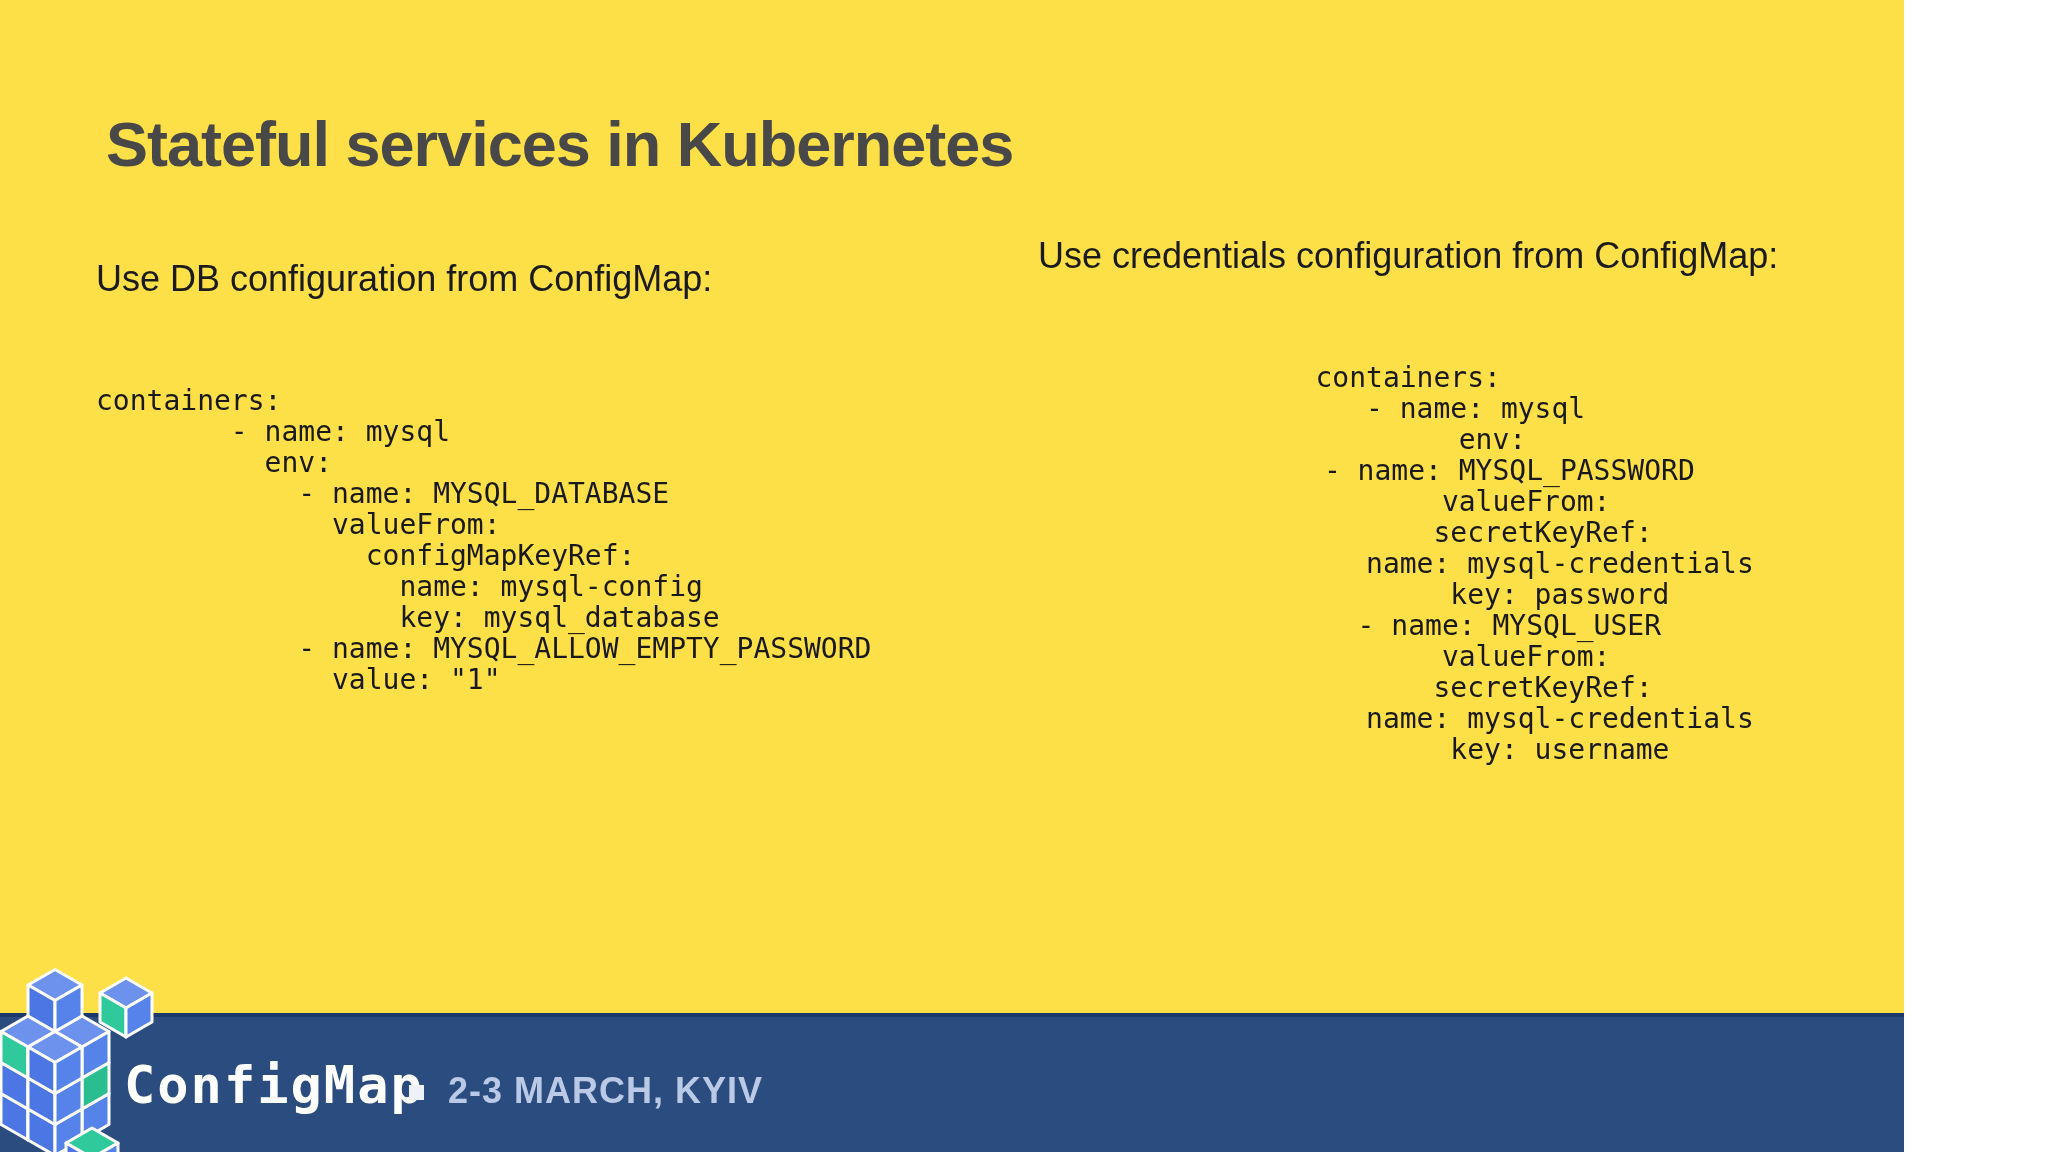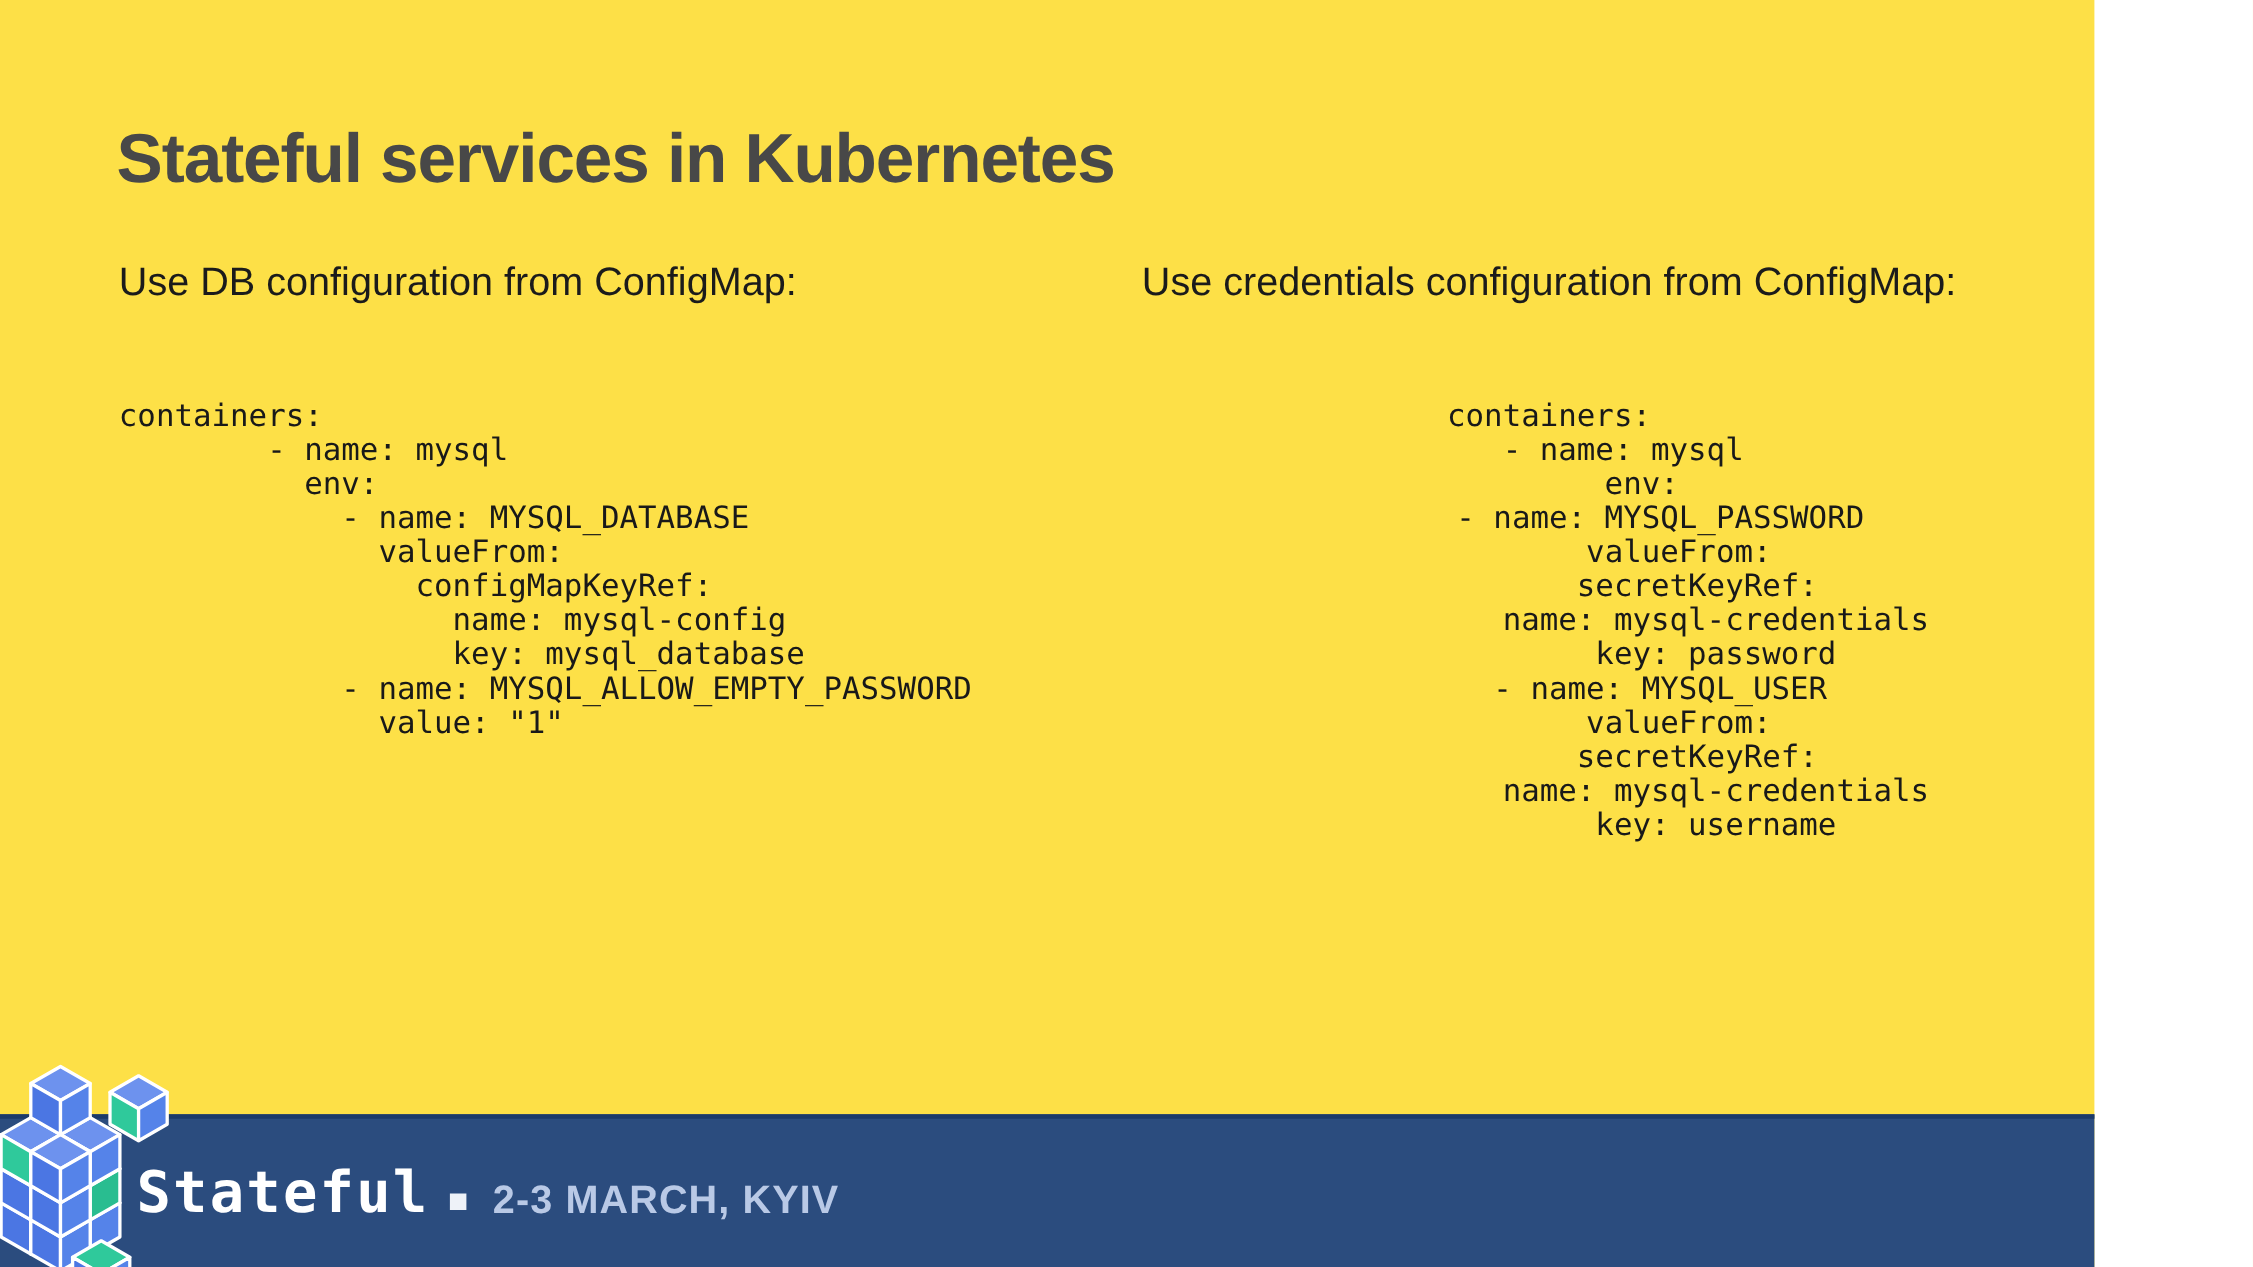--- a/index.html
+++ b/index.html
@@ -6,21 +6,21 @@
   #slide{
     position:relative; width:1904px; height:1152px; overflow:hidden;
     background:#fde047; font-family:"Liberation Sans", sans-serif;text-decoration:underline;
   }
   .title{
     position:absolute; left:106px; top:108px; margin:0;
     font-size:63px; font-weight:700; letter-spacing:-1px;
     color:#484848;
   }
   .col{ position:absolute; top:234px; }
-  .col-left{ left:108px; }
+  .col-left{ left:96px;margin-top:23px; }
   .col-right{ left:1038px;text-align:center; }
   .colhead{
     margin:0; font-size:36px; font-weight:400; color:#1b1b1b; line-height:44px;
   }
   .code{
     margin:0; margin-top:84px;
     font-family:"DejaVu Sans Mono", monospace;
     font-size:28px; line-height:31px; color:#191919;
     white-space:pre;
   }
@@ -78,21 +78,21 @@
                   name: mysql-credentials
                   key: password
             - name: MYSQL_USER
               valueFrom:
                 secretKeyRef:
                   name: mysql-credentials
                   key: username</pre>
   </div>
 
   <div class="footer-bar" style="background: rgb(43, 76, 126); border-top-color: rgb(28, 58, 105);">
-    <span class="brand" style="color: rgb(255, 255, 255);">Stateful</span>
+    <span class="brand" style="color: rgb(255, 255, 255);">ConfigMap</span>
     <span class="bullet"></span>
     <span class="event" style="color: rgb(185, 201, 230);">2-3 MARCH, KYIV</span>
   </div>
 
   <svg id="logo" viewBox="0 950 225 202">
       <polygon points="126,978 152,993 126,1008 100,993" fill="#6d92ee"></polygon>
       <polygon points="100,993 126,1008 126,1037 100,1022" fill="#2fc99b"></polygon>
       <polygon points="152,993 126,1008 126,1037 152,1022" fill="#5583e9"></polygon>
       <polygon points="55,1062.5 82,1078 55,1093.5 28,1078" fill="#6d92ee"></polygon>
       <polygon points="28,1078 55,1093.5 55,1124.5 28,1109" fill="#4b76e3"></polygon>

